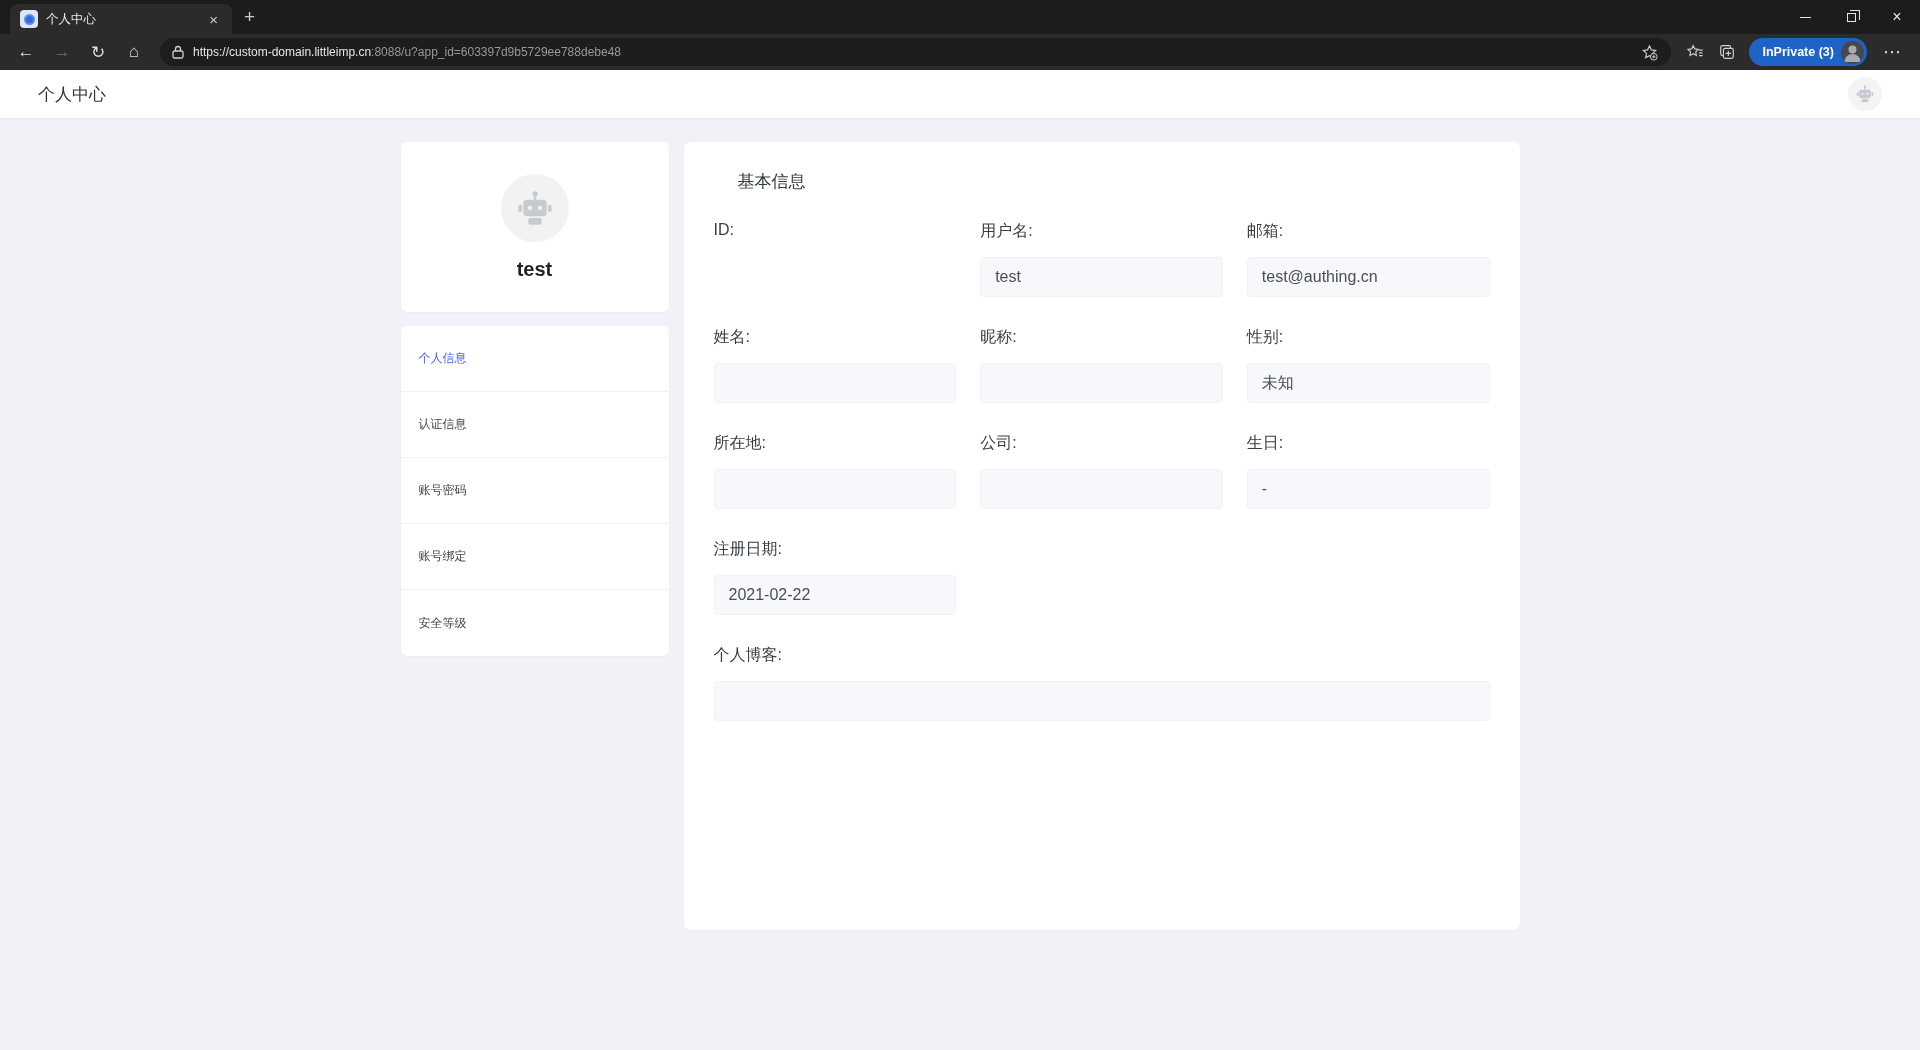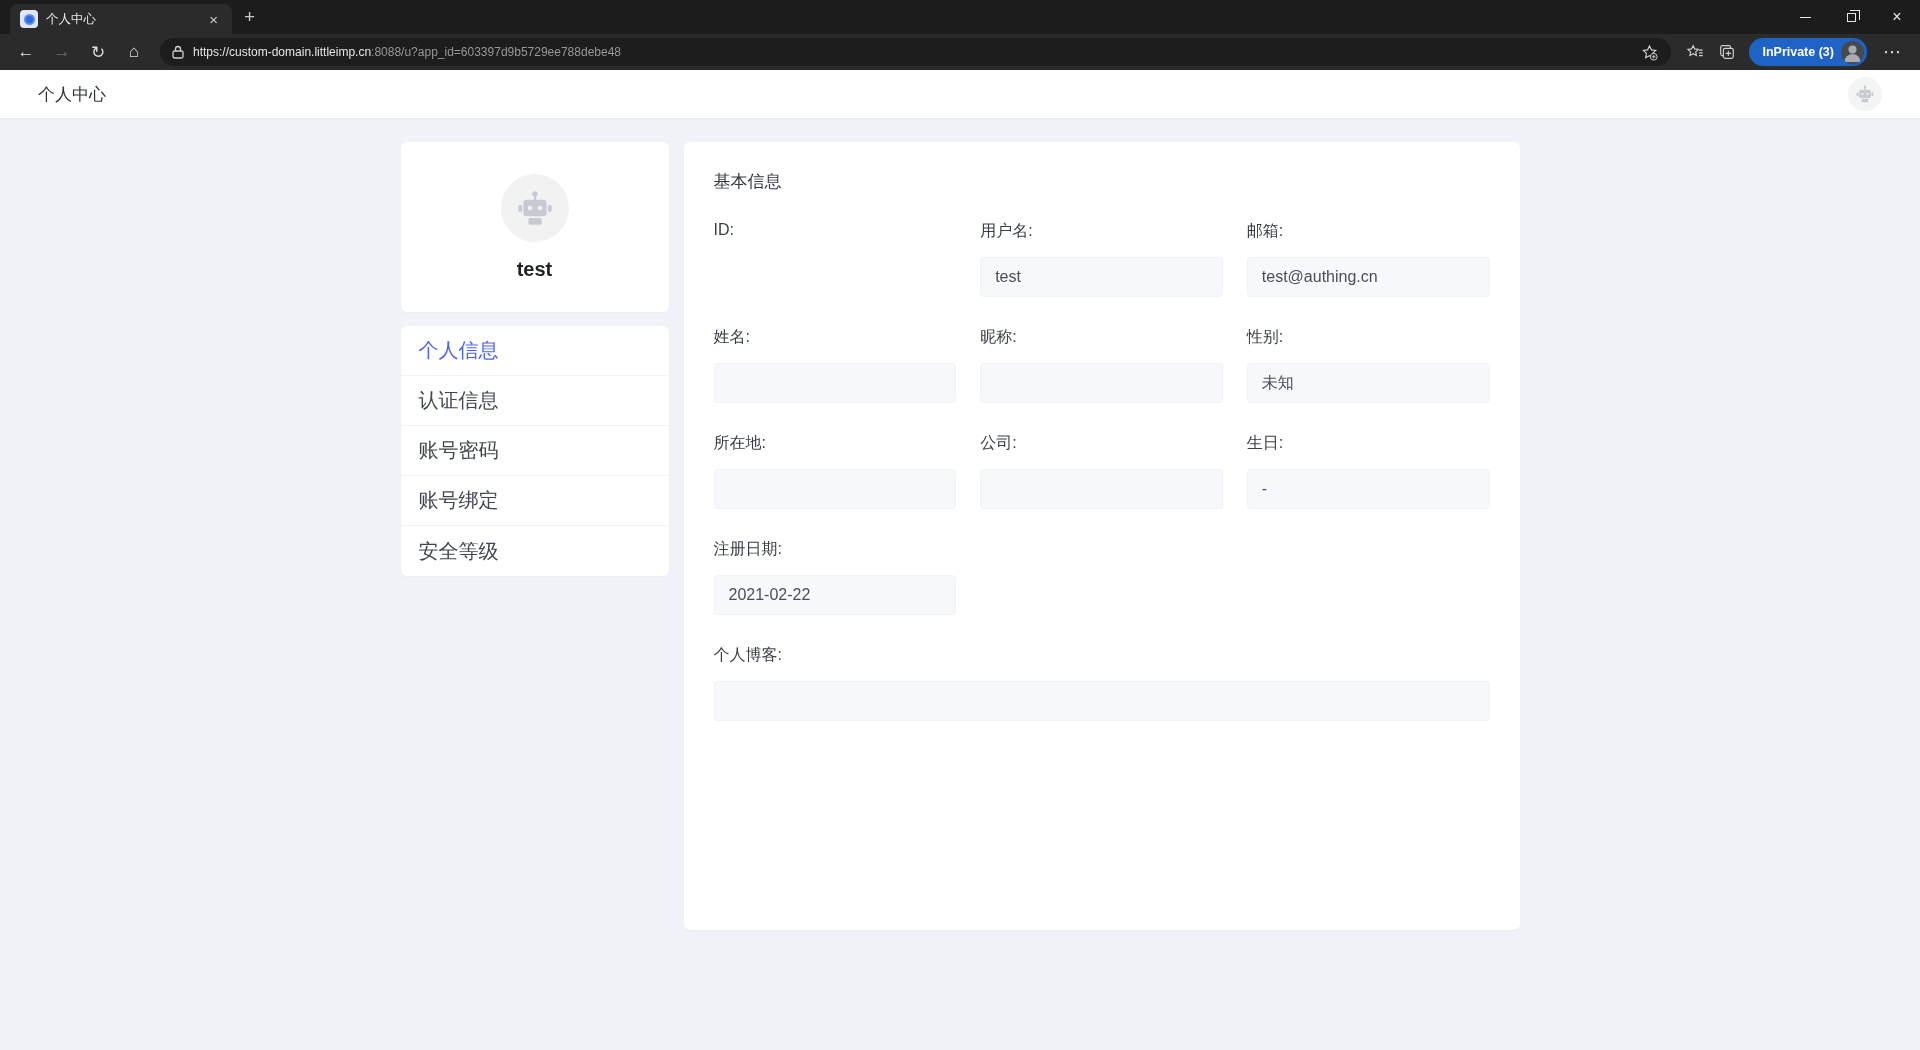--- a/index.html
+++ b/index.html
@@ -56,27 +56,27 @@
 
   .left-col { flex:0 0 268px; display:flex; flex-direction:column; gap:14px; }
   .card { background:#fff; border-radius:6px; box-shadow:0 1px 2px rgba(20,30,60,0.03); }
   .profile-card { height:170px; display:flex; flex-direction:column; align-items:center;
     justify-content:center; gap:16px; }
   .big-avatar { width:68px; height:68px; border-radius:50%; background:#f2f2f3;
     display:flex; align-items:center; justify-content:center; }
   .profile-name { font-size:20px; font-weight:bold; color:#1f2329; }
 
   .menu-card { overflow:hidden; }
-  .menu-item { height:50px; display:flex; align-items:center; padding:0 18px;
-    font-size:20px; color:#40464f; border-bottom:1px solid #f1f2f4; cursor:pointer; }
+  .menu-item { height:66px; display:flex; align-items:center; padding:0 18px;
+    font-size:12px; color:#40464f; border-bottom:1px solid #f1f2f4; cursor:pointer; }
   .menu-item:last-child { border-bottom:none; }
   .menu-item.active { color:#4b5ff6; }
 
   .main-card { flex:1; height:788px; padding:28px 30px 30px; }
-  .form-title { font-size:17px; color:#33383f; margin-bottom:28px; }
+  .form-title { font-size:17px; color:#33383f; margin-bottom:28px;margin-left:24px; }
   .form-grid { display:grid; grid-template-columns:1fr 1fr 1fr; column-gap:24px; }
   .field { margin-bottom:30px; }
   .field .flabel { display:block; font-size:16px; color:#383d45; margin-bottom:15px; }
   .field input { width:100%; height:40px; background:#f7f8fb; border:1px solid #f1f2f6;
     border-radius:4px; padding:0 14px; font-size:16px; color:#4a4f57; outline:none;
     font-family:"Liberation Sans","DejaVu Sans",sans-serif; }
   .field.full { grid-column:1 / -1; }
 
   svg { display:block; }
 </style>

